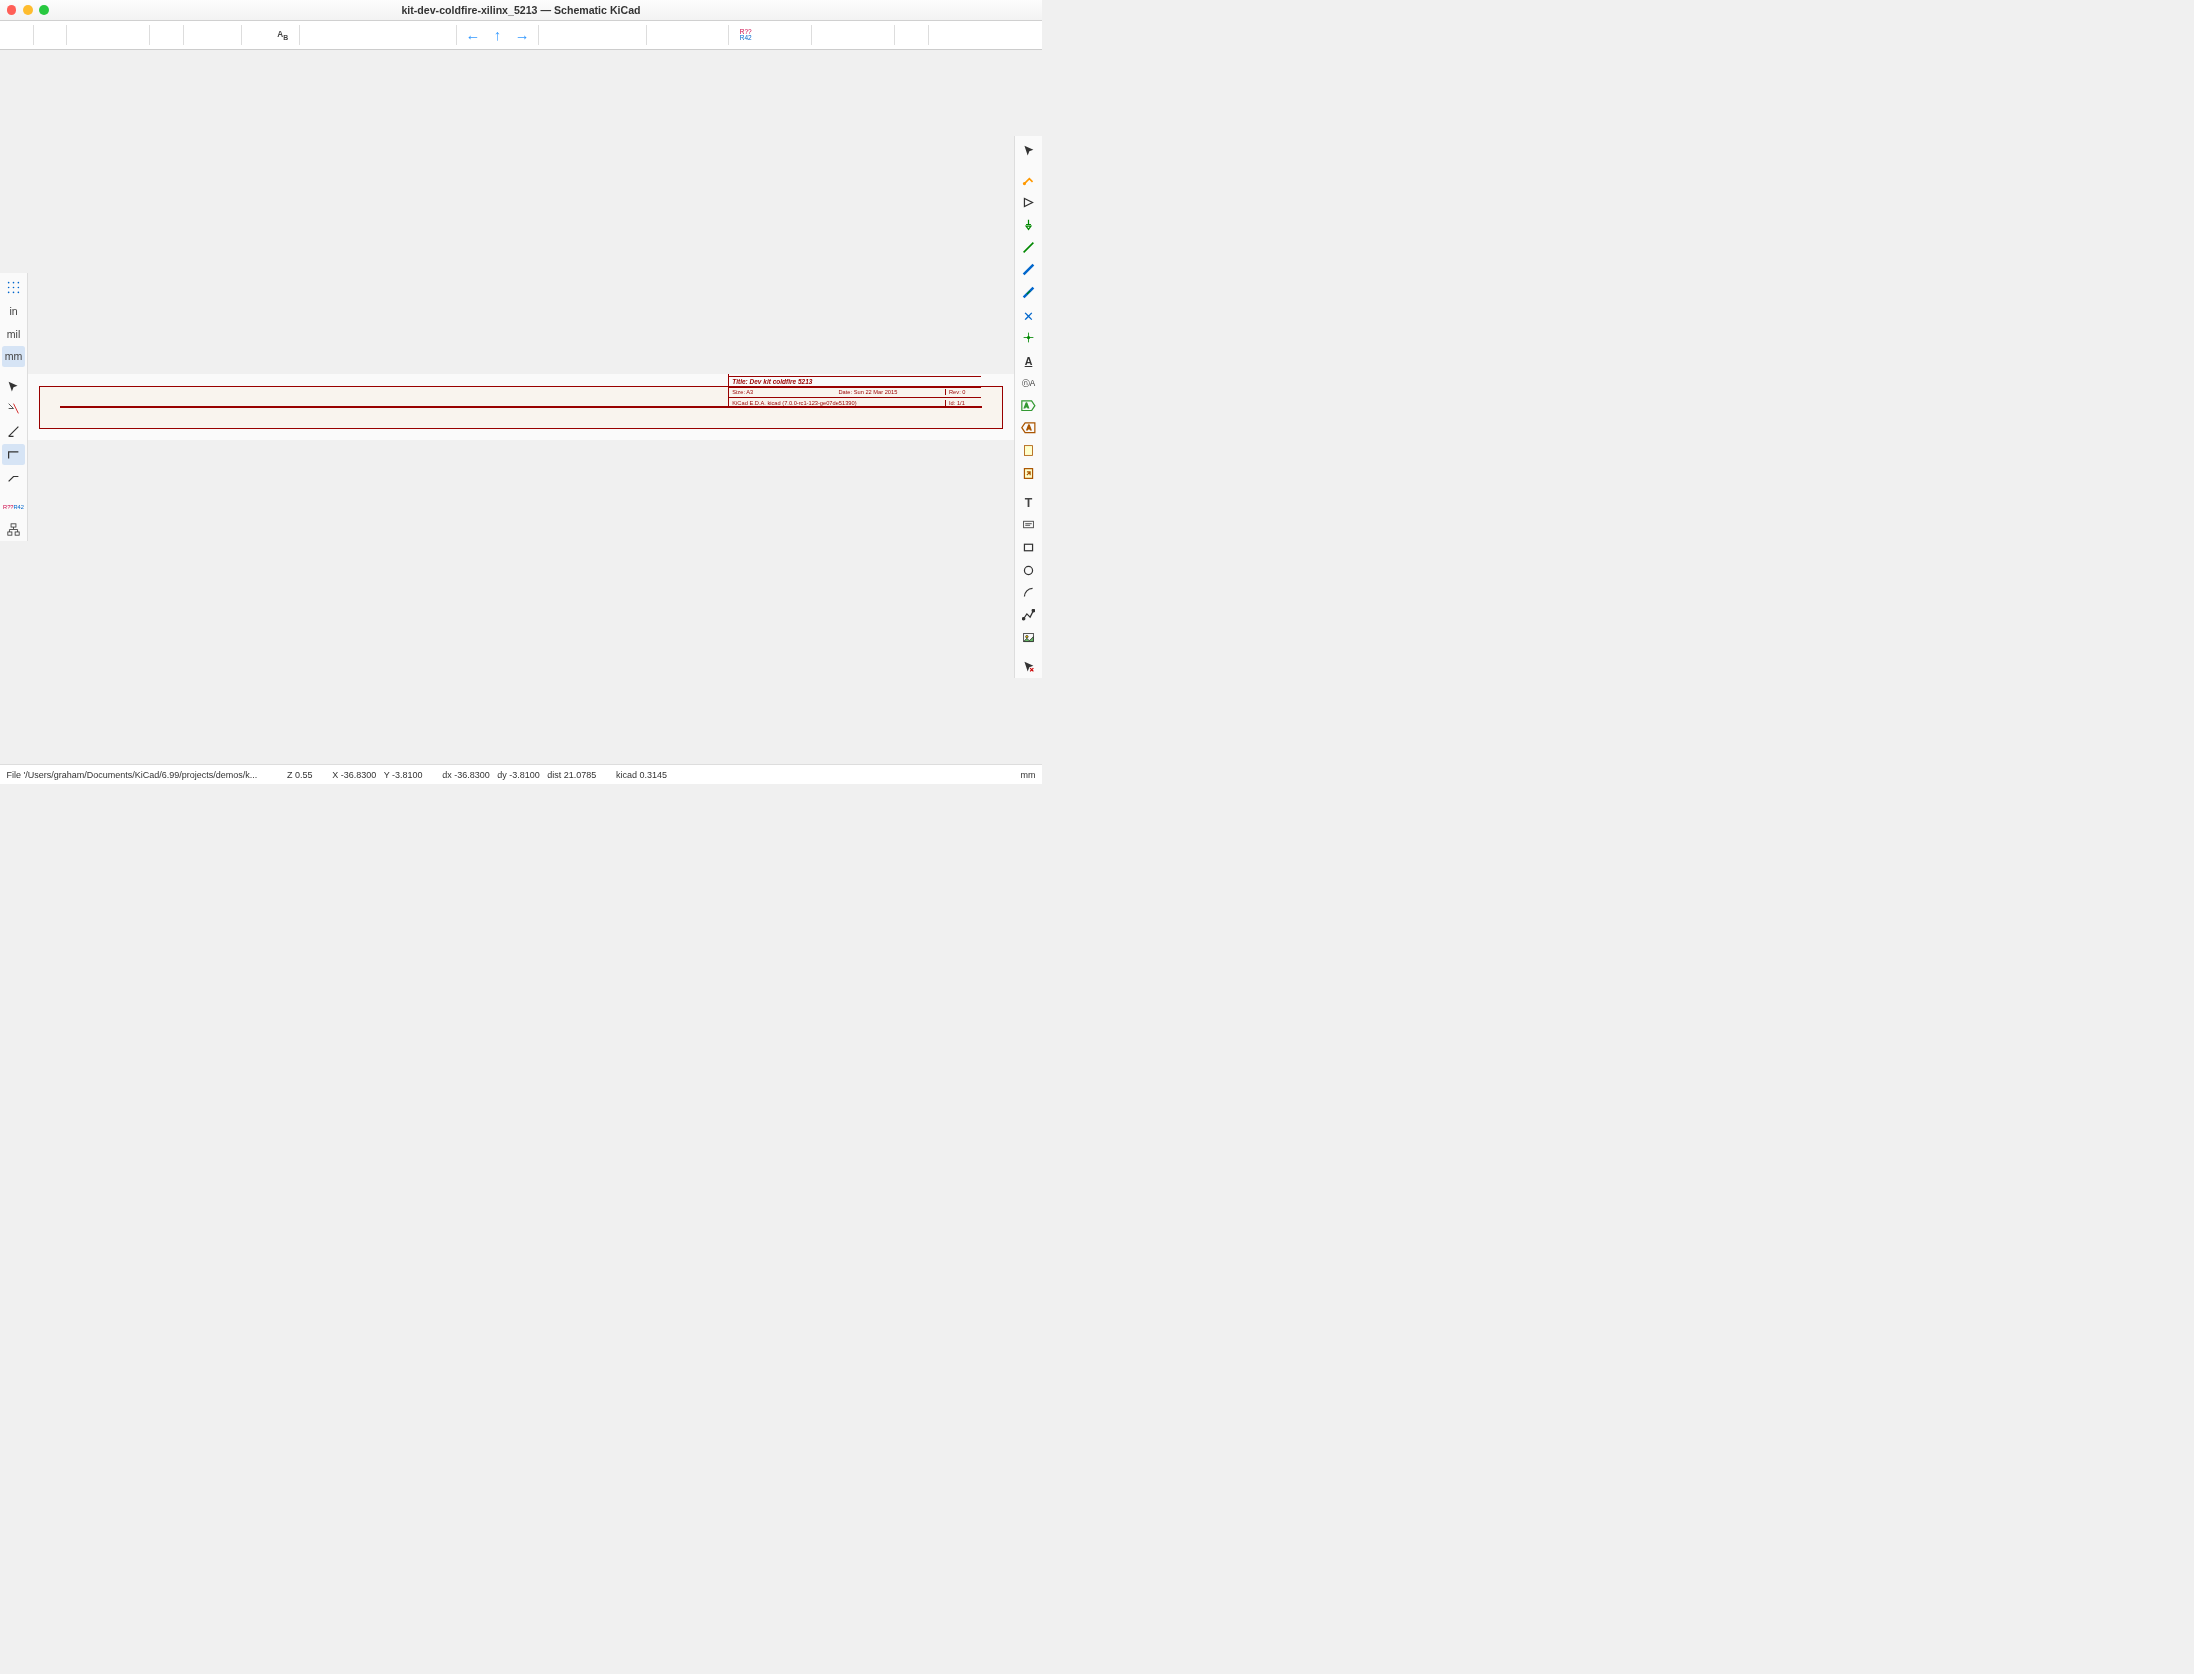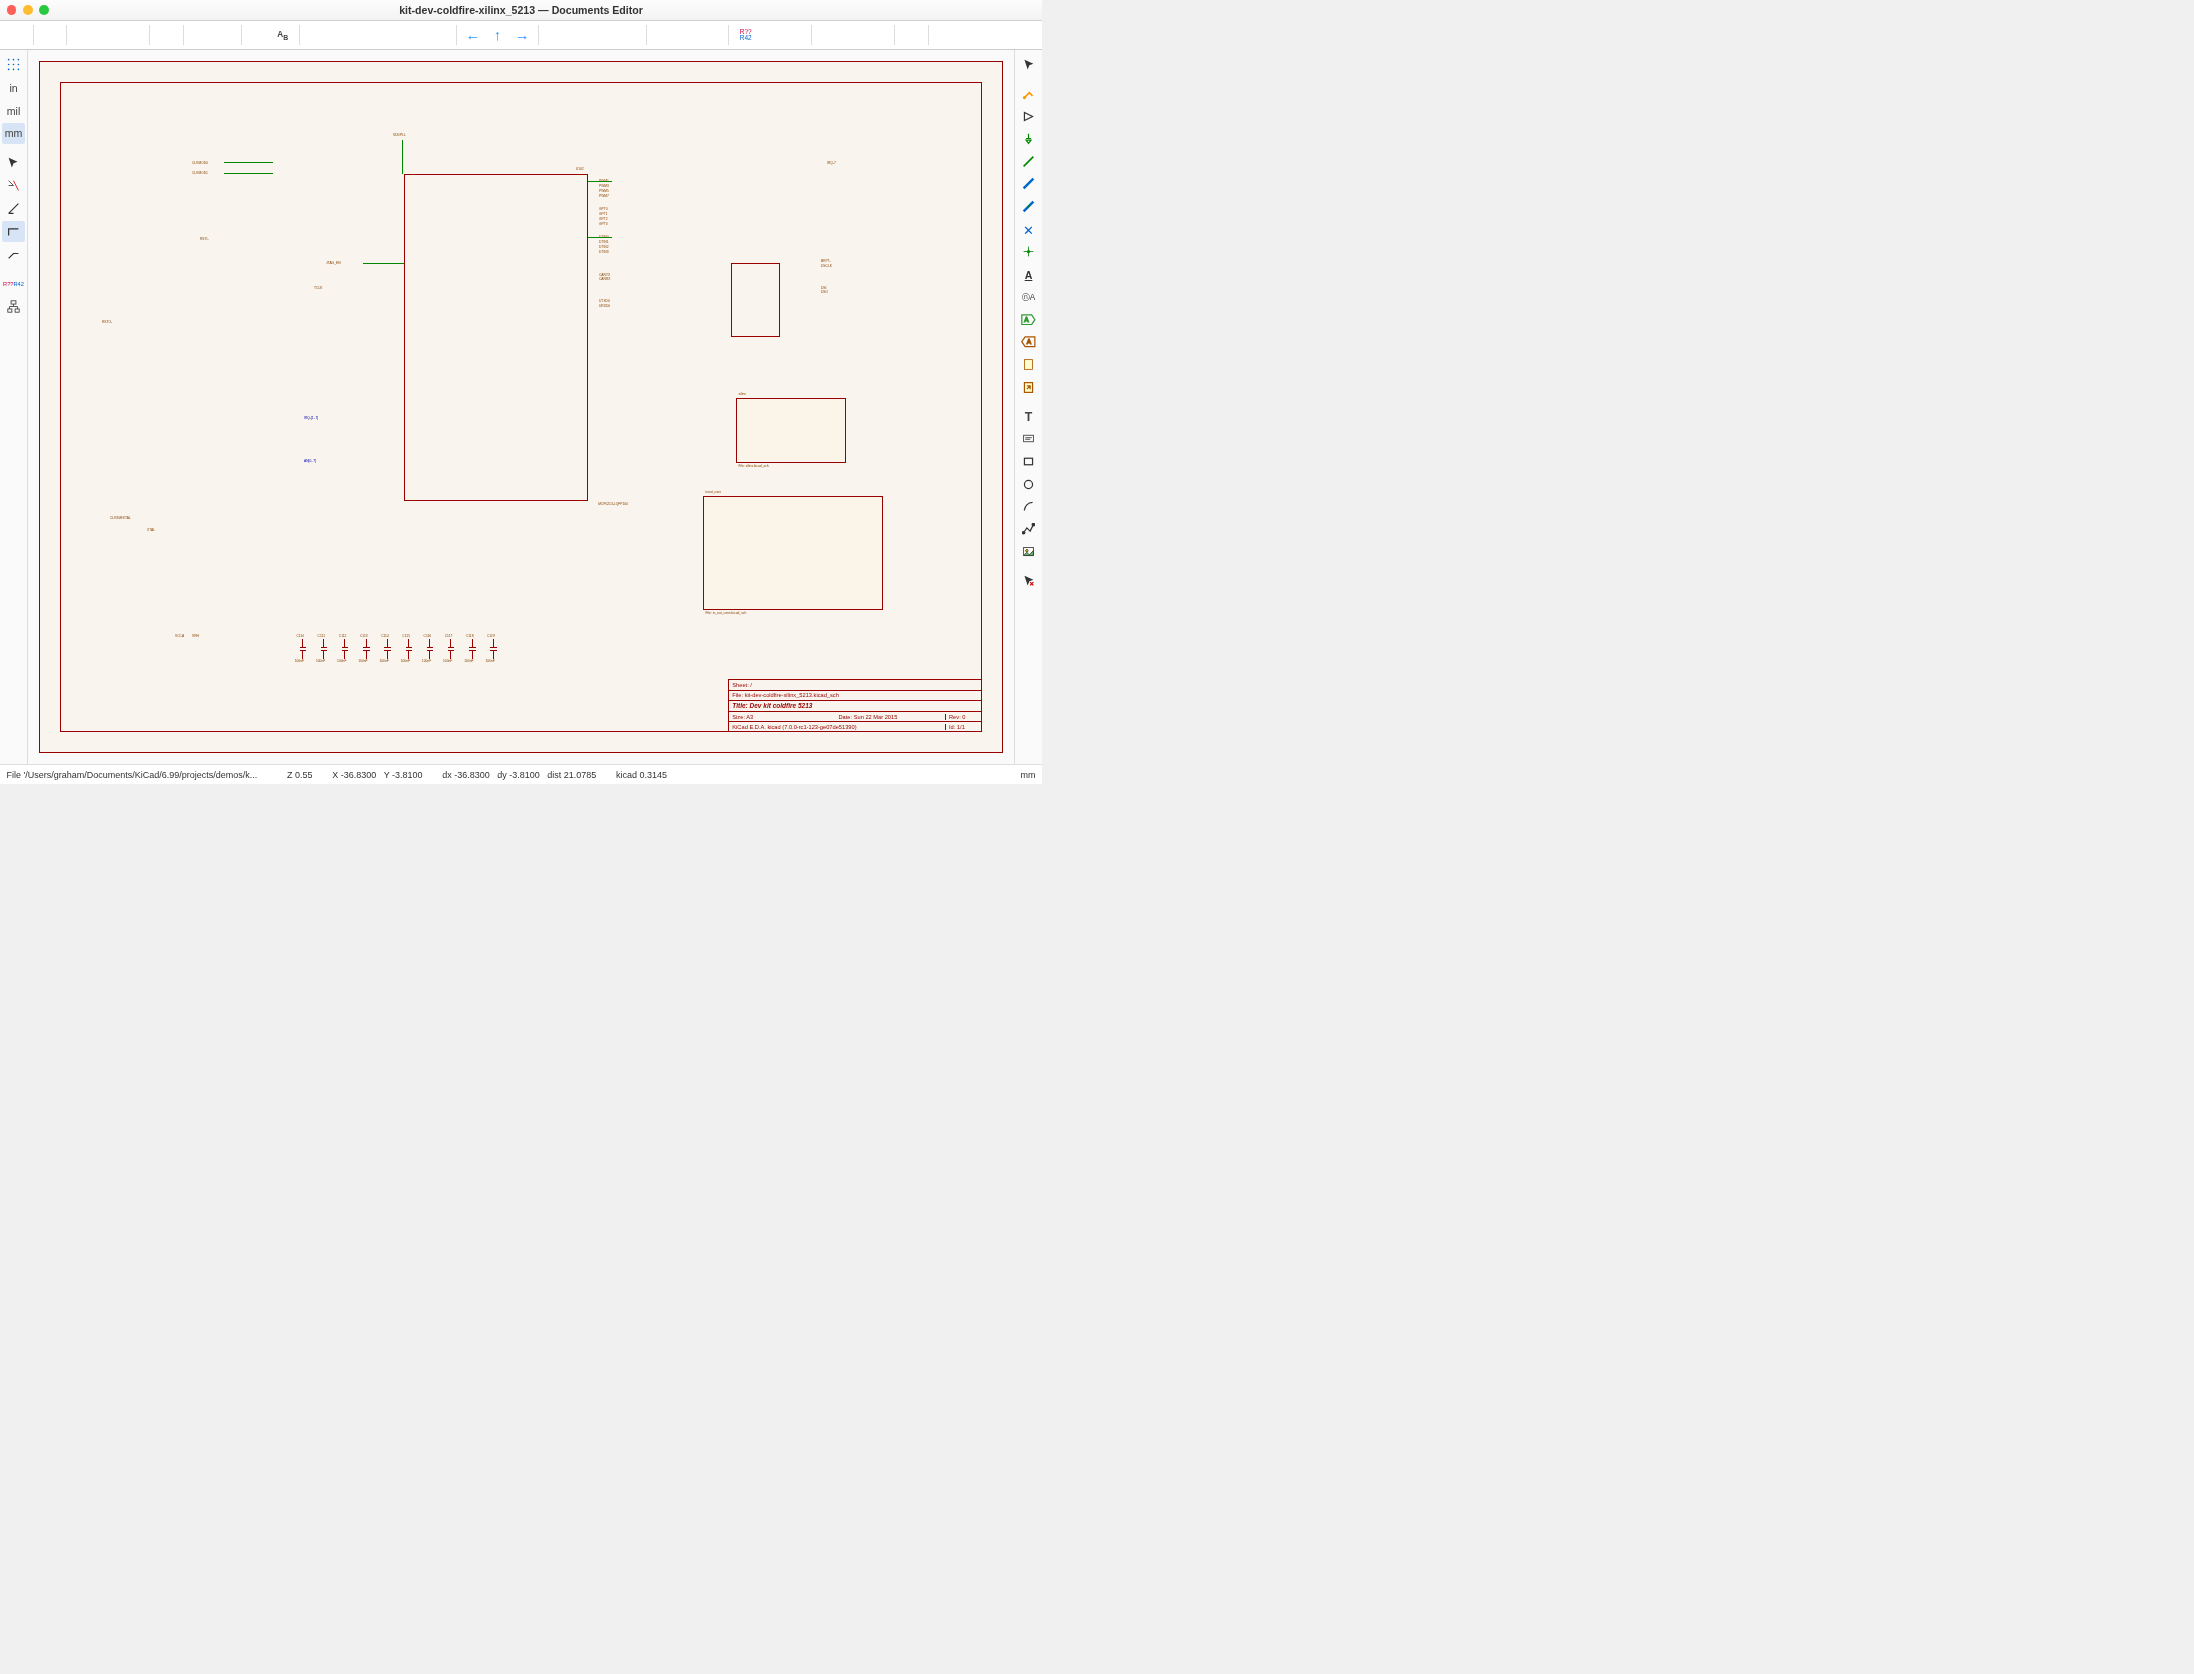--- a/index.html
+++ b/index.html
@@ -48,20 +48,21 @@
     display: flex; align-items: center; justify-content: center;
     cursor: pointer; border-radius: 2.5px;
     font-size: 13px; color: #444;
   }
   .tb-sep { width: 0.8px; height: 19.6px; background: #ddd; margin: 0 3.3px; }
   
   .main {
     flex: 1;
     display: flex;
     min-height: 0;
+    align-items: center;
   }
   .left-bar, .right-bar {
     width: 28px;
     background: #fafafa;
     border-right: 0.8px solid #ddd;
     display: flex; flex-direction: column; align-items: center;
     padding-top: 4.9px; gap: 1.6px;
   }
   .right-bar { border-right: none; border-left: 0.8px solid #ddd; }
   .side-btn {
@@ -146,21 +147,21 @@
 </style>
 </head>
 <body>
 
 <div class="titlebar">
   <div class="traffic-lights">
     <div class="tl red"></div>
     <div class="tl yellow"></div>
     <div class="tl green"></div>
   </div>
-  <div class="titlebar-title">kit-dev-coldfire-xilinx_5213 — Documents Editor</div>
+  <div class="titlebar-title">kit-dev-coldfire-xilinx_5213 — Schematic KiCad</div>
 </div>
 
 <div class="toolbar">
   <div class="tb-btn" title="Save">
     <span>
       <svg viewBox="0 0 24 24" fill="none" stroke="#333" stroke-width="2">
           <path d="M5 3h11l4 4v14H5z"></path>
           <rect x="8" y="3" width="8" height="5"></rect>
           <rect x="8" y="13" width="8" height="7"></rect>
         </svg>

